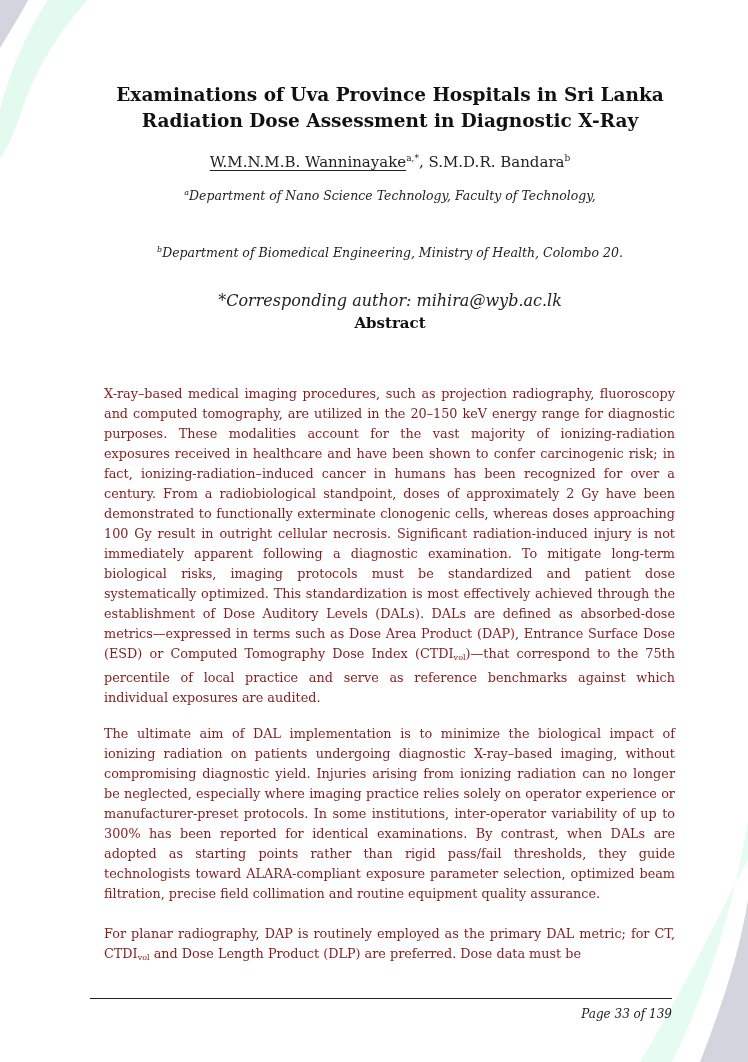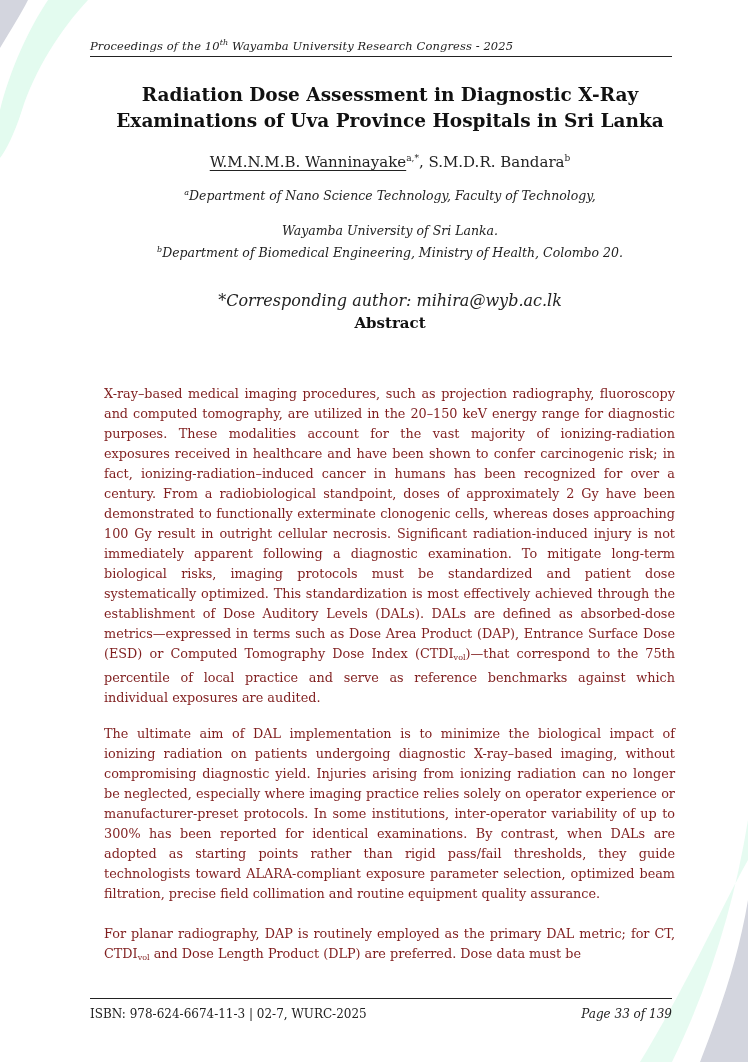--- a/index.html
+++ b/index.html
@@ -74,51 +74,46 @@
 
   <path d="M48,0 L88,0 C60,30 35,70 22,110 C14,135 6,150 0,158 L0,110 C10,70 28,30 48,0 Z" fill="#e3fbef"></path>
 
   <path d="M748,820 C735,900 712,980 672,1062 L640,1062 C690,980 725,900 748,860 Z" fill="#e3fbef" opacity="0.9"></path>
 
   <path d="M748,900 L748,1062 L700,1062 C720,1010 738,960 748,900 Z" fill="#d3d5de"></path>
 </svg>
 
 <div class="page">
 
-  <div class="running-head">
-    <span>Proceedings of the 10</span><sup>th</sup><span> Wayamba University Research Congress - 2025</span>
-  </div>
 
   <div class="title">
+    <div>Examinations of Uva Province Hospitals in Sri Lanka</div>
     <div>Radiation Dose Assessment in Diagnostic X-Ray</div>
-    <div>Examinations of Uva Province Hospitals in Sri Lanka</div>
   </div>
 
   <div class="authors">
     <span class="main-author">W.M.N.M.B. Wanninayake</span><sup>a,*</sup><span>, </span><span>S.M.D.R. Bandara</span><sup>b</sup>
   </div>
 
   <div class="affil" style="top:188px;">
     <sup>a</sup><span>Department of Nano Science Technology, Faculty of Technology,</span>
   </div>
-  <div class="affil" style="top:223px;">Wayamba University of Sri Lanka.</div>
   <div class="affil" style="top:245px;">
     <sup>b</sup><span>Department of Biomedical Engineering, Ministry of Health, Colombo 20.</span>
   </div>
 
   <div class="corresponding">*Corresponding author: mihira@wyb.ac.lk</div>
 
   <div class="abstract-heading">Abstract</div>
 
   <div class="body-para" style="top:384px;">
     <span>X-ray–based medical imaging procedures, such as projection radiography, fluoroscopy and computed tomography, are utilized in the 20–150 keV energy range for diagnostic purposes. These modalities account for the vast majority of ionizing-radiation exposures received in healthcare and have been shown to confer carcinogenic risk; in fact, ionizing-radiation–induced cancer in humans has been recognized for over a century. From a radiobiological standpoint, doses of approximately 2 Gy have been demonstrated to functionally exterminate clonogenic cells, whereas doses approaching 100 Gy result in outright cellular necrosis. Significant radiation-induced injury is not immediately apparent following a diagnostic examination. To mitigate long-term biological risks, imaging protocols must be standardized and patient dose systematically optimized. This standardization is most effectively achieved through the establishment of Dose Auditory Levels (DALs). DALs are defined as absorbed-dose metrics—expressed in terms such as Dose Area Product (DAP), Entrance Surface Dose (ESD) or Computed Tomography Dose Index (CTDI</span><sub>vol</sub><span>)—that correspond to the 75th percentile of local practice and serve as reference benchmarks against which individual exposures are audited.</span>
   </div>
 
   <div class="body-para" style="top:724px;">The ultimate aim of DAL implementation is to minimize the biological impact of ionizing radiation on patients undergoing diagnostic X-ray–based imaging, without compromising diagnostic yield. Injuries arising from ionizing radiation can no longer be neglected, especially where imaging practice relies solely on operator experience or manufacturer-preset protocols. In some institutions, inter-operator variability of up to 300% has been reported for identical examinations. By contrast, when DALs are adopted as starting points rather than rigid pass/fail thresholds, they guide technologists toward ALARA-compliant exposure parameter selection, optimized beam filtration, precise field collimation and routine equipment quality assurance.</div>
 
   <div class="body-para" style="top:924px;">
     <span>For planar radiography, DAP is routinely employed as the primary DAL metric; for CT, CTDI</span><sub>vol</sub><span> and Dose Length Product (DLP) are preferred. Dose data must be</span>
   </div>
 
   <div class="footer-rule"></div>
-  <div class="footer-left">ISBN: 978-624-6674-11-3 | 02-7, WURC-2025</div>
   <div class="footer-right">Page 33 of 139</div>
 </div>
 
 </body></html>

